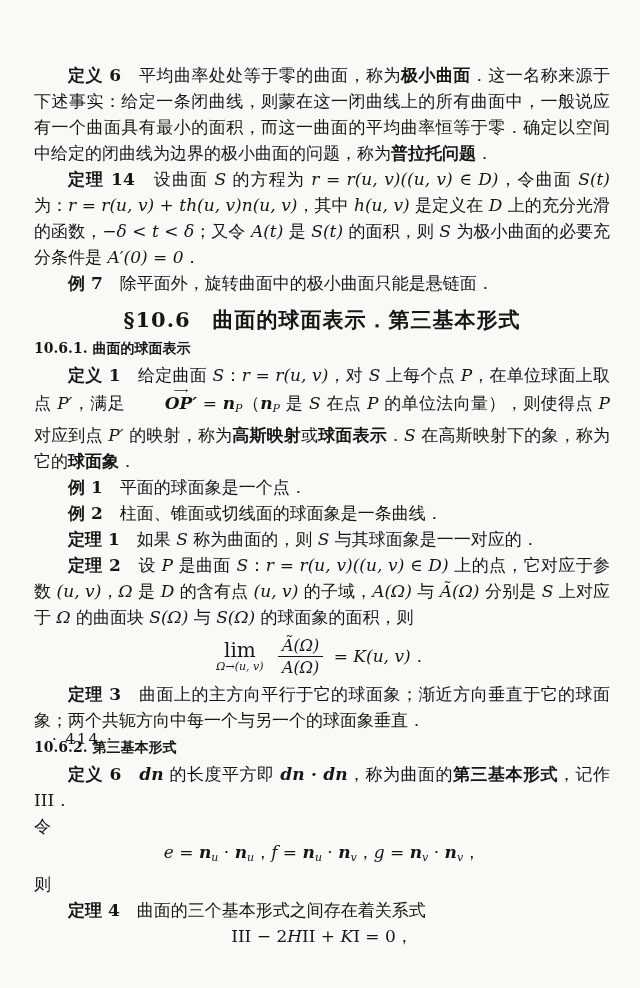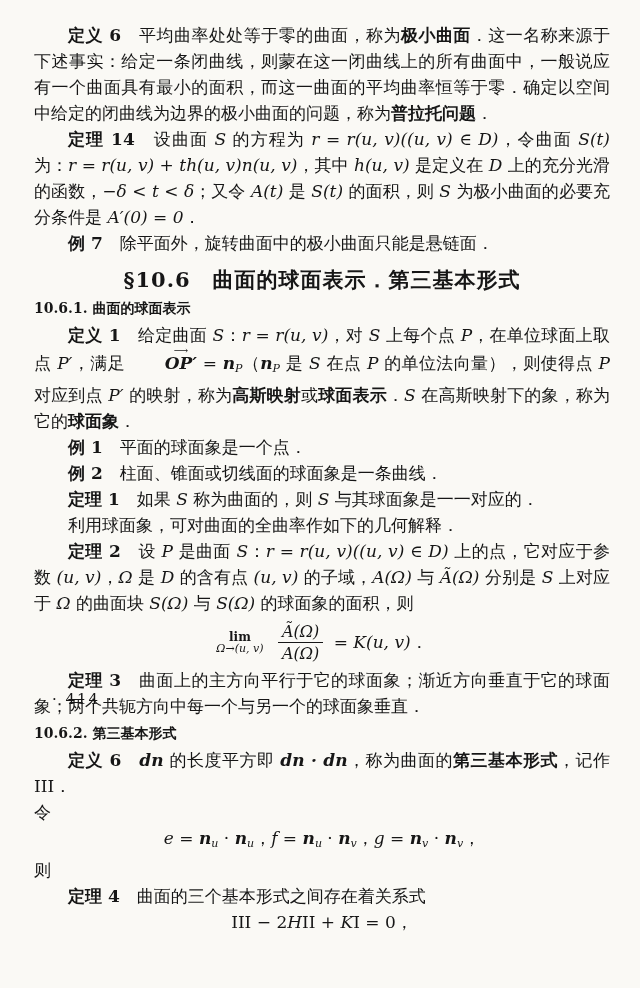--- a/index.html
+++ b/index.html
@@ -8,20 +8,21 @@
     background:#faf9f5;
     color:#161616;
     font-family:"DejaVu Serif","Liberation Serif",serif;
     overflow:hidden;
   }
   .page{
     position:relative;
     box-sizing:border-box;
     width:640px;height:724px;
     padding:22px 30px 0 34px;
+    margin-top:40px;
   }
   .para{
     margin:0;
     font-size:17px;
     line-height:26px;
     text-align:justify;
     text-indent:2em;
   }
   .noindent{text-indent:0;}
   .sec-heading{
@@ -53,21 +54,21 @@
     text-align:center;
     font-size:17px;
     line-height:22px;
     margin:2px 0;
   }
   .formula-lim{margin:6px 0 4px;line-height:1;}
   .lim-block{
     display:inline-block;vertical-align:middle;
     text-align:center;margin-right:7px;line-height:1.05;
   }
-  .lim-word{display:block;font-size:12px;font-weight:bold;}
+  .lim-word{display:block;font-size:20px;}
   .lim-under{display:block;font-size:11px;}
   .frac{
     display:inline-block;vertical-align:middle;
     text-align:center;line-height:1.2;margin:0 5px 0 2px;
     font-size:16px;
   }
   .frac .num{display:block;border-bottom:1.5px solid #161616;padding:0 4px 1px;}
   .frac .den{display:block;padding-top:1px;}
   .lim-rhs{vertical-align:middle;}
   .page-number{
@@ -84,21 +85,20 @@
   <p class="para"><span class="seg-b">定理 14</span><span>　设曲面 </span><span class="seg-m">S</span><span> 的方程为 </span><span class="seg-m">r = r(u, v)((u, v) ∈ D)</span><span>，令曲面 </span><span class="seg-m">S(t)</span><span> 为：</span><span class="seg-m">r = r(u, v) + th(u, v)n(u, v)</span><span>，其中 </span><span class="seg-m">h(u, v)</span><span> 是定义在 </span><span class="seg-m">D</span><span> 上的充分光滑的函数，</span><span class="seg-m">−δ &lt; t &lt; δ</span><span>；又令 </span><span class="seg-m">A(t)</span><span> 是 </span><span class="seg-m">S(t)</span><span> 的面积，则 </span><span class="seg-m">S</span><span> 为极小曲面的必要充分条件是 </span><span class="seg-m">A′(0) = 0</span><span>．</span></p>
   <p class="para"><span class="seg-b">例 7</span><span>　除平面外，旋转曲面中的极小曲面只能是悬链面．</span></p>
 
   <h2 class="sec-heading">§10.6　曲面的球面表示．第三基本形式</h2>
   <h3 class="sub-heading">10.6.1. 曲面的球面表示</h3>
 
   <p class="para"><span class="seg-b">定义 1</span><span>　给定曲面 </span><span class="seg-m">S</span><span>：</span><span class="seg-m">r = r(u, v)</span><span>，对 </span><span class="seg-m">S</span><span> 上每个点 </span><span class="seg-m">P</span><span>，在单位球面上取点 </span><span class="seg-m">P′</span><span>，满足 </span><span class="seg-vec">OP′</span><span> = </span><span class="seg-v">n</span><span class="seg-sub">P</span><span>（</span><span class="seg-v">n</span><span class="seg-sub">P</span><span> 是 </span><span class="seg-m">S</span><span> 在点 </span><span class="seg-m">P</span><span> 的单位法向量），则使得点 </span><span class="seg-m">P</span><span> 对应到点 </span><span class="seg-m">P′</span><span> 的映射，称为</span><span class="seg-b">高斯映射</span><span>或</span><span class="seg-b">球面表示</span><span>．</span><span class="seg-m">S</span><span> 在高斯映射下的象，称为它的</span><span class="seg-b">球面象</span><span>．</span></p>
   <p class="para"><span class="seg-b">例 1</span><span>　平面的球面象是一个点．</span></p>
   <p class="para"><span class="seg-b">例 2</span><span>　柱面、锥面或切线面的球面象是一条曲线．</span></p>
   <p class="para"><span class="seg-b">定理 1</span><span>　如果 </span><span class="seg-m">S</span><span> 称为曲面的，则 </span><span class="seg-m">S</span><span> 与其球面象是一一对应的．</span></p>
-  <p class="para"><span>利用球面象，可对曲面的全曲率作如下的几何解释．</span></p>
   <p class="para"><span class="seg-b">定理 2</span><span>　设 </span><span class="seg-m">P</span><span> 是曲面 </span><span class="seg-m">S</span><span>：</span><span class="seg-m">r = r(u, v)((u, v) ∈ D)</span><span> 上的点，它对应于参数 </span><span class="seg-m">(u, v)</span><span>，</span><span class="seg-m">Ω</span><span> 是 </span><span class="seg-m">D</span><span> 的含有点 </span><span class="seg-m">(u, v)</span><span> 的子域，</span><span class="seg-m">A(Ω)</span><span> 与 </span><span class="seg-m">Ã(Ω)</span><span> 分别是 </span><span class="seg-m">S</span><span> 上对应于 </span><span class="seg-m">Ω</span><span> 的曲面块 </span><span class="seg-m">S(Ω)</span><span> 与 </span><span class="seg-m">S(Ω)</span><span> 的球面象的面积，则</span></p>
 
   <div class="formula formula-lim">
     <span class="lim-block">
       <span class="lim-word">lim</span>
       <span class="lim-under seg-m">Ω→(u, v)</span>
     </span>
     <span class="frac">
       <span class="num seg-m">Ã(Ω)</span>
       <span class="den seg-m">A(Ω)</span>

